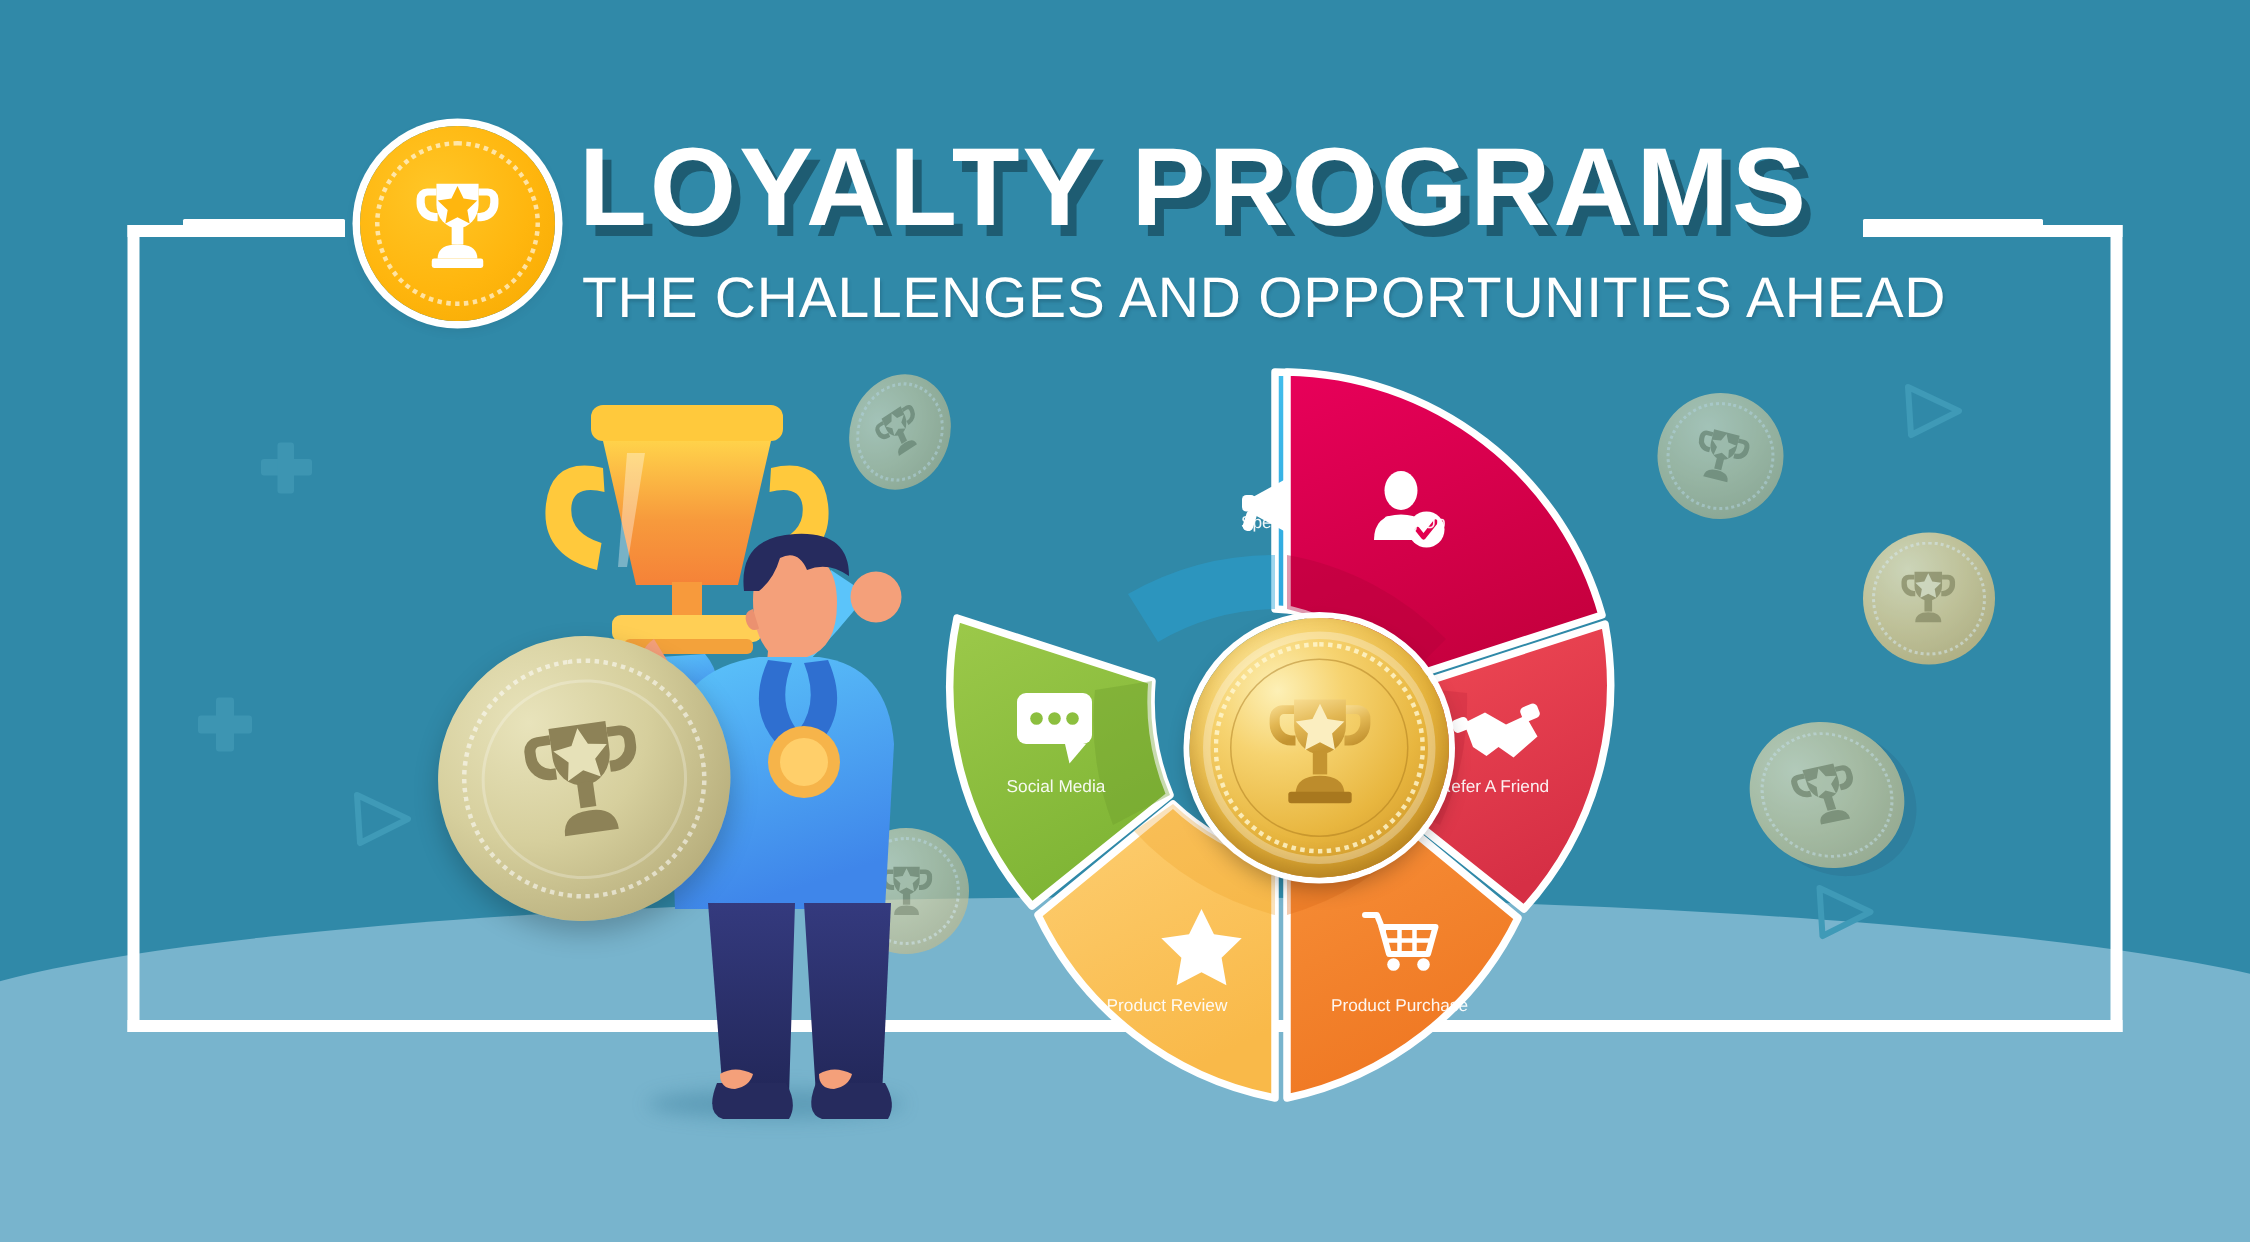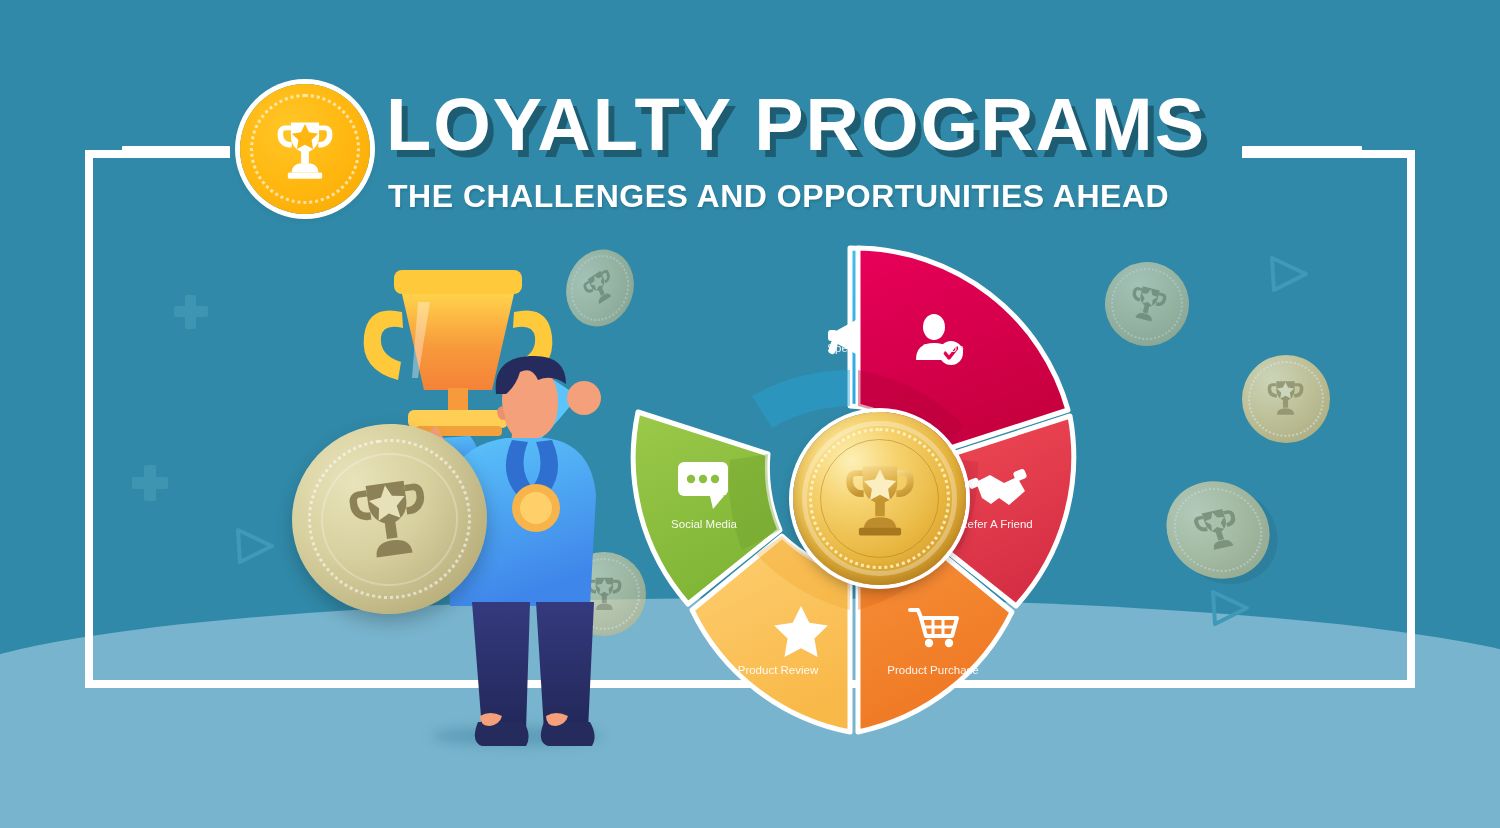--- a/index.html
+++ b/index.html
@@ -72,22 +72,22 @@
     font-weight: 700;
     letter-spacing: 2px;
     color: #ffffff;
     line-height: 1;
     text-shadow: 6px 7px 0 #1e5c72;
     white-space: nowrap;
   }
   .subtitle {
     position: absolute;
     left: 388px; top: 180px;
-    font-size: 32px;
-    font-weight: 700;
+    font-size: 38px;
+    font-weight: 400;
     letter-spacing: .5px;
     color: #ffffff;
     line-height: 1;
     white-space: nowrap;
     text-shadow: 1px 2px 2px rgba(20,70,90,.28);
   }
   .title-rule {
     position: absolute;
     height: 7px;
     background: #ffffff;

